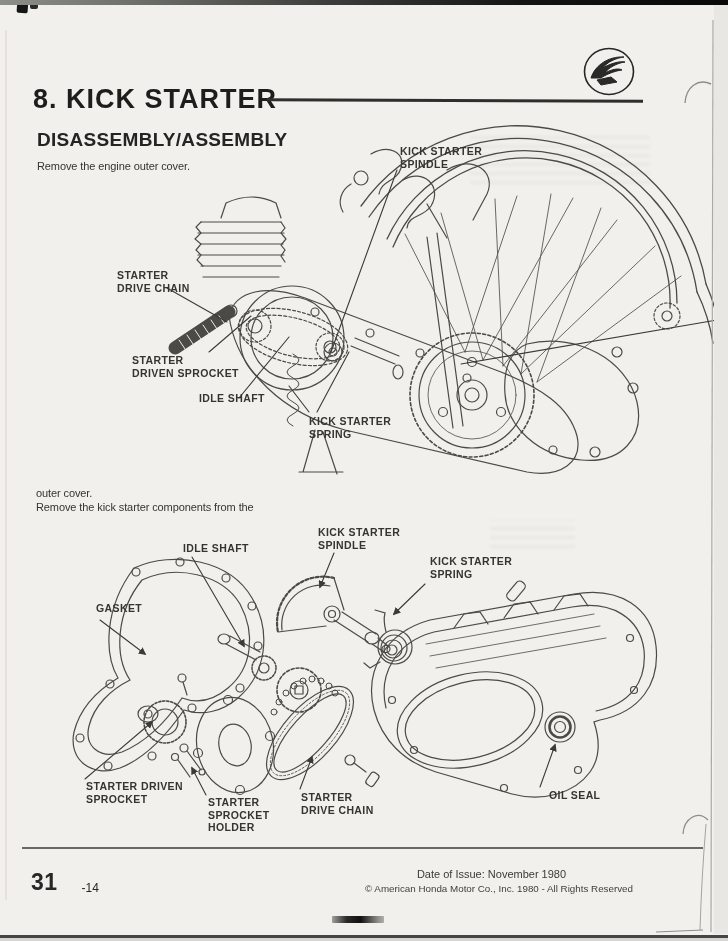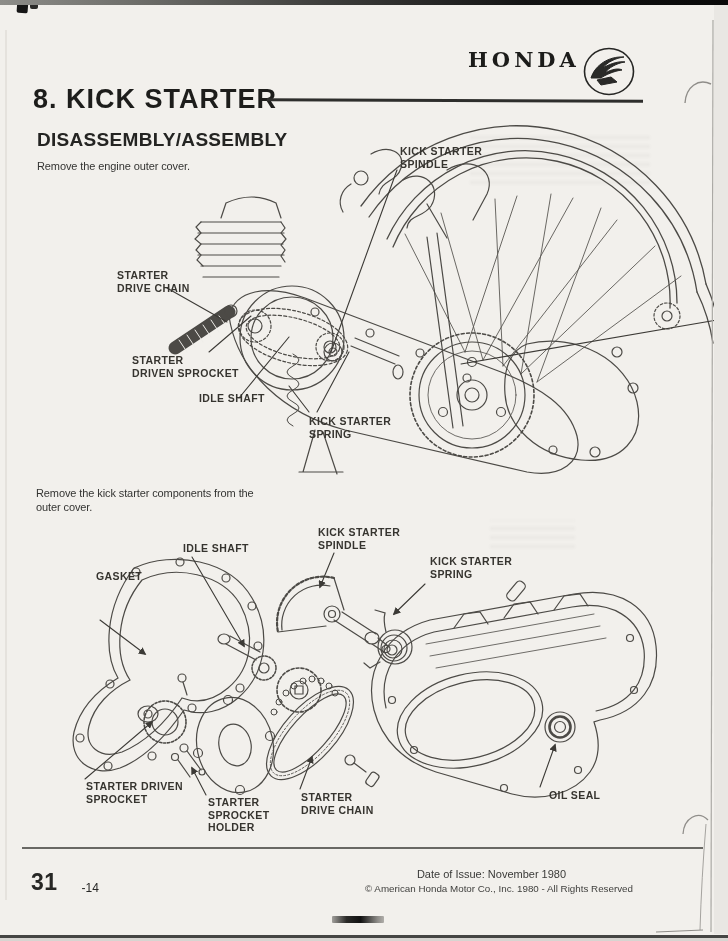--- a/index.html
+++ b/index.html
@@ -49,34 +49,33 @@
 </head>
 <body>
 
 <div id="page">
 
   <div class="ghost" style="left:470px;top:136px;width:180px;height:48px;"></div>
   <div class="ghost" style="left:490px;top:520px;width:85px;height:28px;"></div>
 
   <div id="page-title" class="abs">8. KICK STARTER</div>
   <div id="title-rule" class="abs"></div>
-  <div id="brand" class="abs">HONDA</div>
   <svg class="art" style="left:583px;top:47px;" width="52" height="49" viewBox="0 0 52 49">
     <g fill="none" stroke="#262624" stroke-width="1.6">
       <ellipse cx="26" cy="24.5" rx="24.5" ry="23"></ellipse>
       <path d="M8,31 C12,18 26,9 41,10 C33,11 24,15 20,21 C28,16 37,14 42,15 C34,16 25,21 22,26 C29,22 36,21 39,23 C31,24 22,28 18,31 Z" fill="#2a2a28" stroke-width="1"></path>
       <path d="M14,33 l14,-3 l6,5 l-16,3 z" fill="#2a2a28" stroke-width="1"></path>
     </g>
   </svg>
 
   <div id="section-heading" class="abs">DISASSEMBLY/ASSEMBLY</div>
   <div id="step1" class="abs body-text">Remove the engine outer cover.</div>
   <div id="step2" class="abs body-text">
+    <span>outer cover.</span>
     <span>Remove the kick starter components from the</span>
-    <span>outer cover.</span>
   </div>
 
   <svg class="art" style="left:165px;top:140px;" width="558" height="338" viewBox="0 0 558 338" fill="none" stroke="#4c4a46" stroke-width="1.2" stroke-linecap="round">
     <g stroke-width="1.3">
       <path d="M196,66 A192,192 0 0 1 541,144"></path>
       <path d="M204,77 A181,181 0 0 1 532,152"></path>
       <path d="M222,99 A152,152 0 0 1 512,163"></path>
       <path d="M228,107 A144,144 0 0 1 505,168"></path>
       <path d="M541,144 A192,192 0 0 1 556,198"></path>
       <path d="M532,152 A181,181 0 0 1 548,203"></path>
@@ -310,21 +309,21 @@
     <span>IDLE SHAFT</span>
   </div>
   <div class="lbl" style="left:290px;top:526px;">
     <span>KICK STARTER</span>
     <span>SPINDLE</span>
   </div>
   <div class="lbl" style="left:402px;top:555px;">
     <span>KICK STARTER</span>
     <span>SPRING</span>
   </div>
-  <div class="lbl" style="left:68px;top:570px;">
+  <div class="lbl" style="left:68px;top:602px;">
     <span>GASKET</span>
   </div>
   <div class="lbl" style="left:58px;top:780px;">
     <span>STARTER DRIVEN</span>
     <span>SPROCKET</span>
   </div>
   <div class="lbl" style="left:180px;top:796px;">
     <span>STARTER</span>
     <span>SPROCKET</span>
     <span>HOLDER</span>

